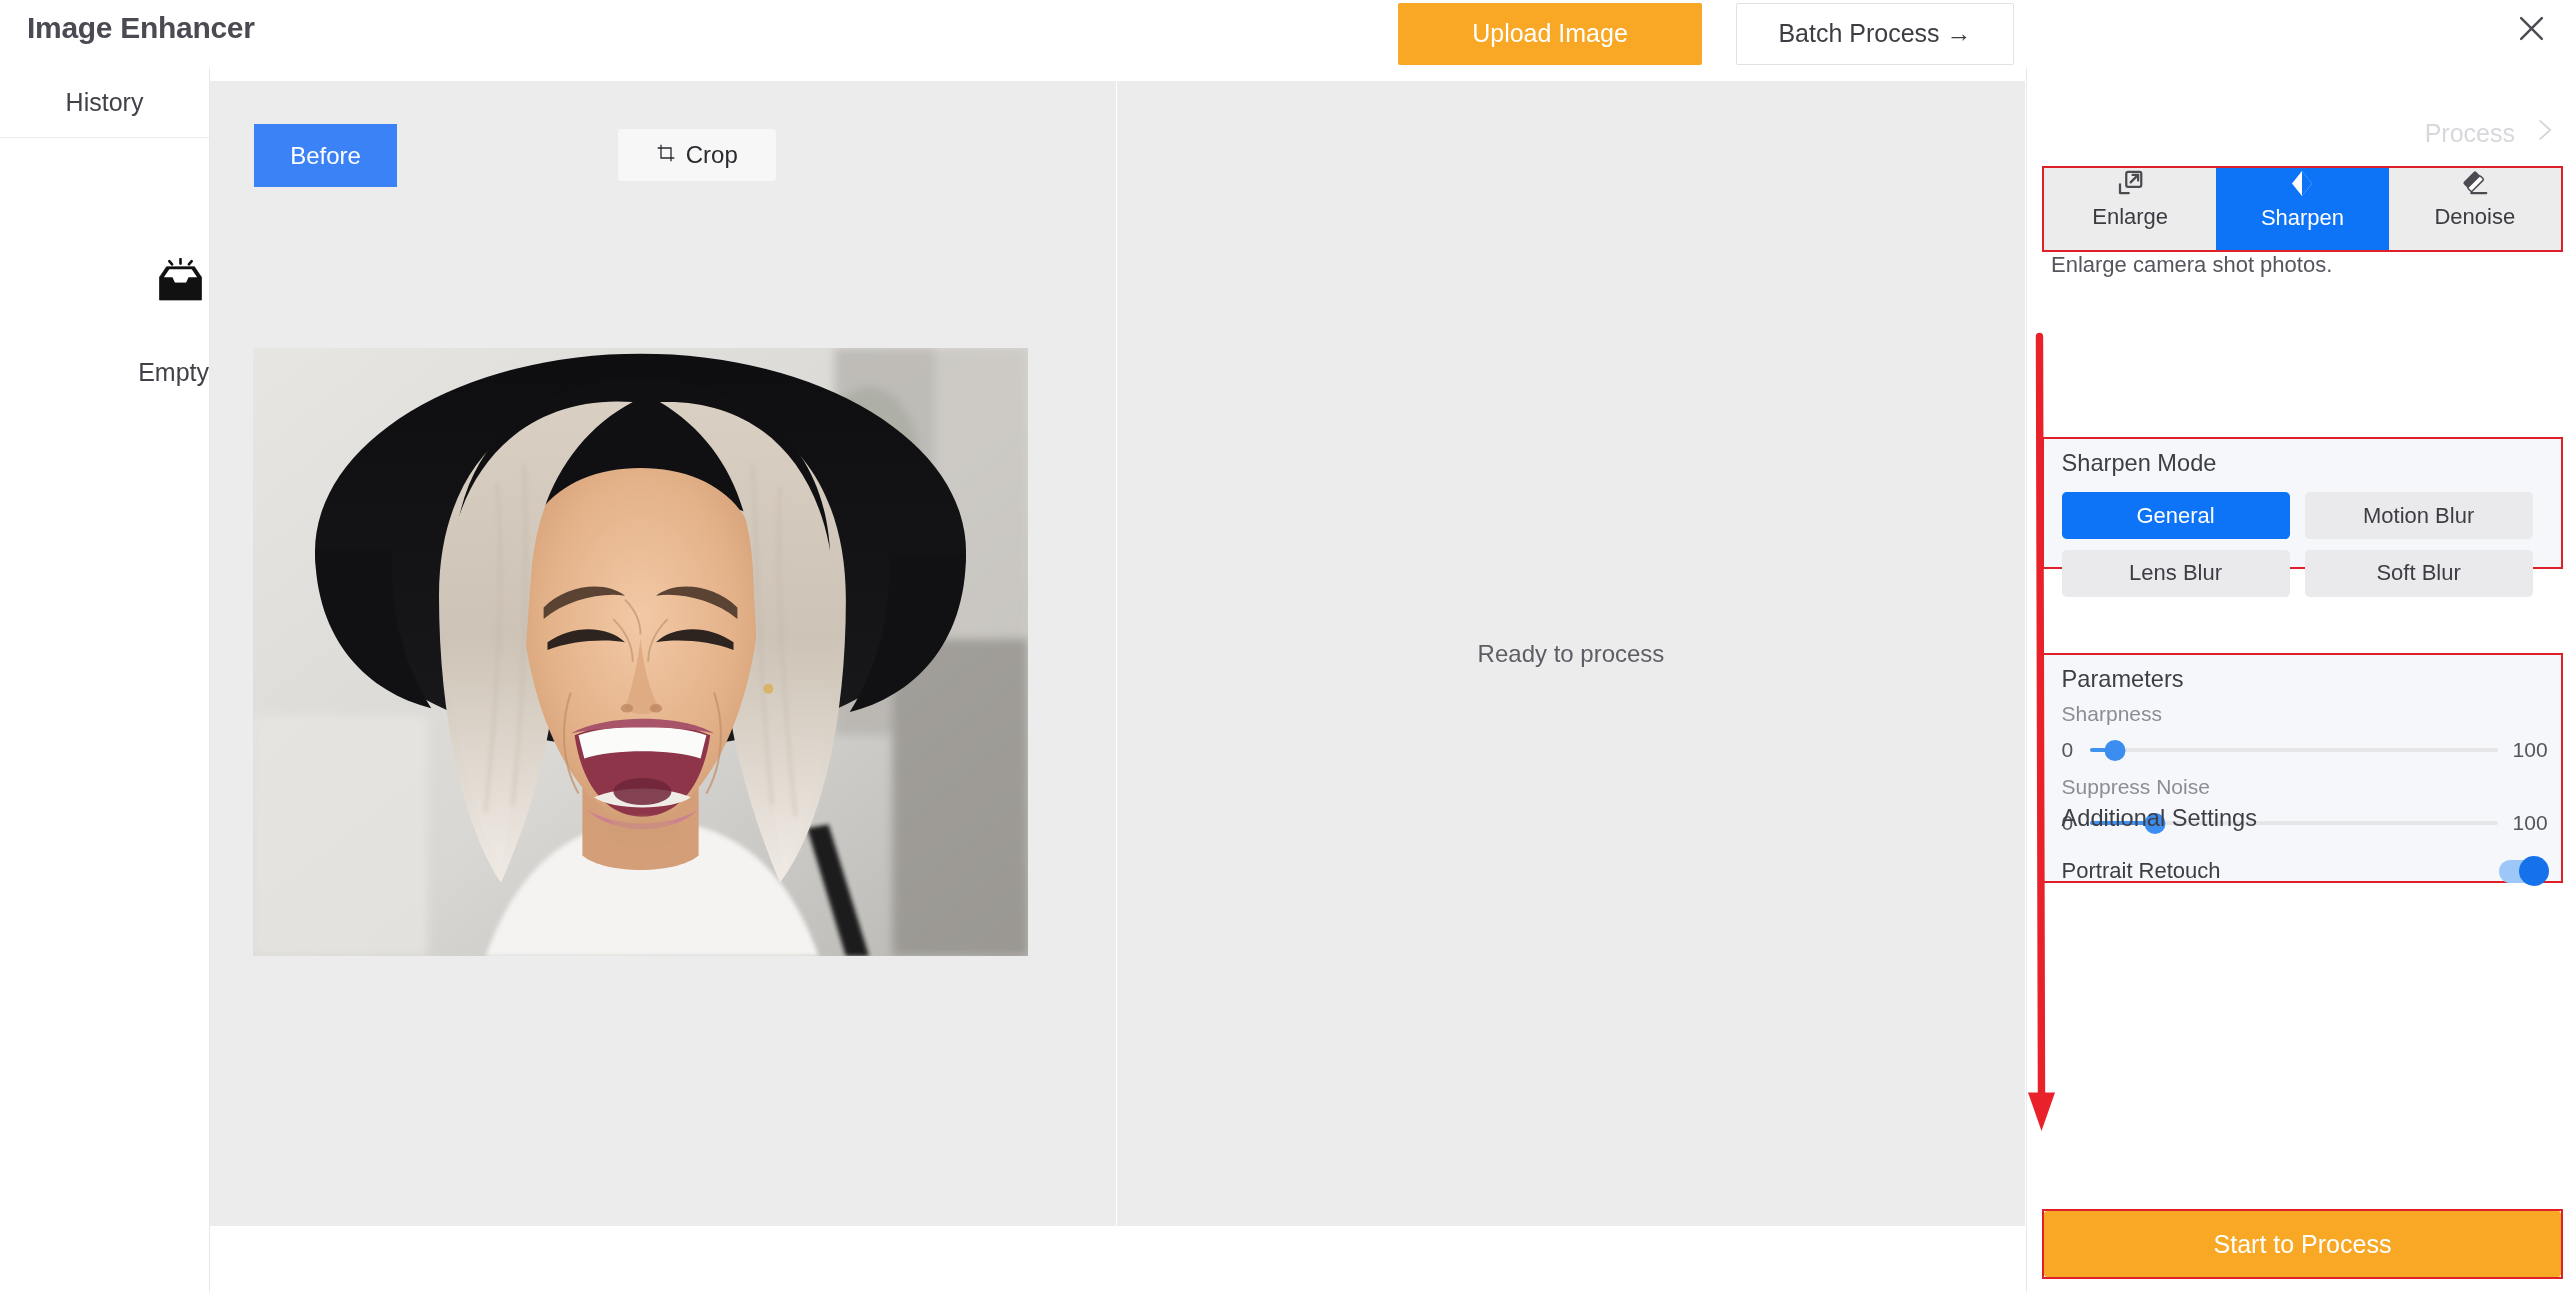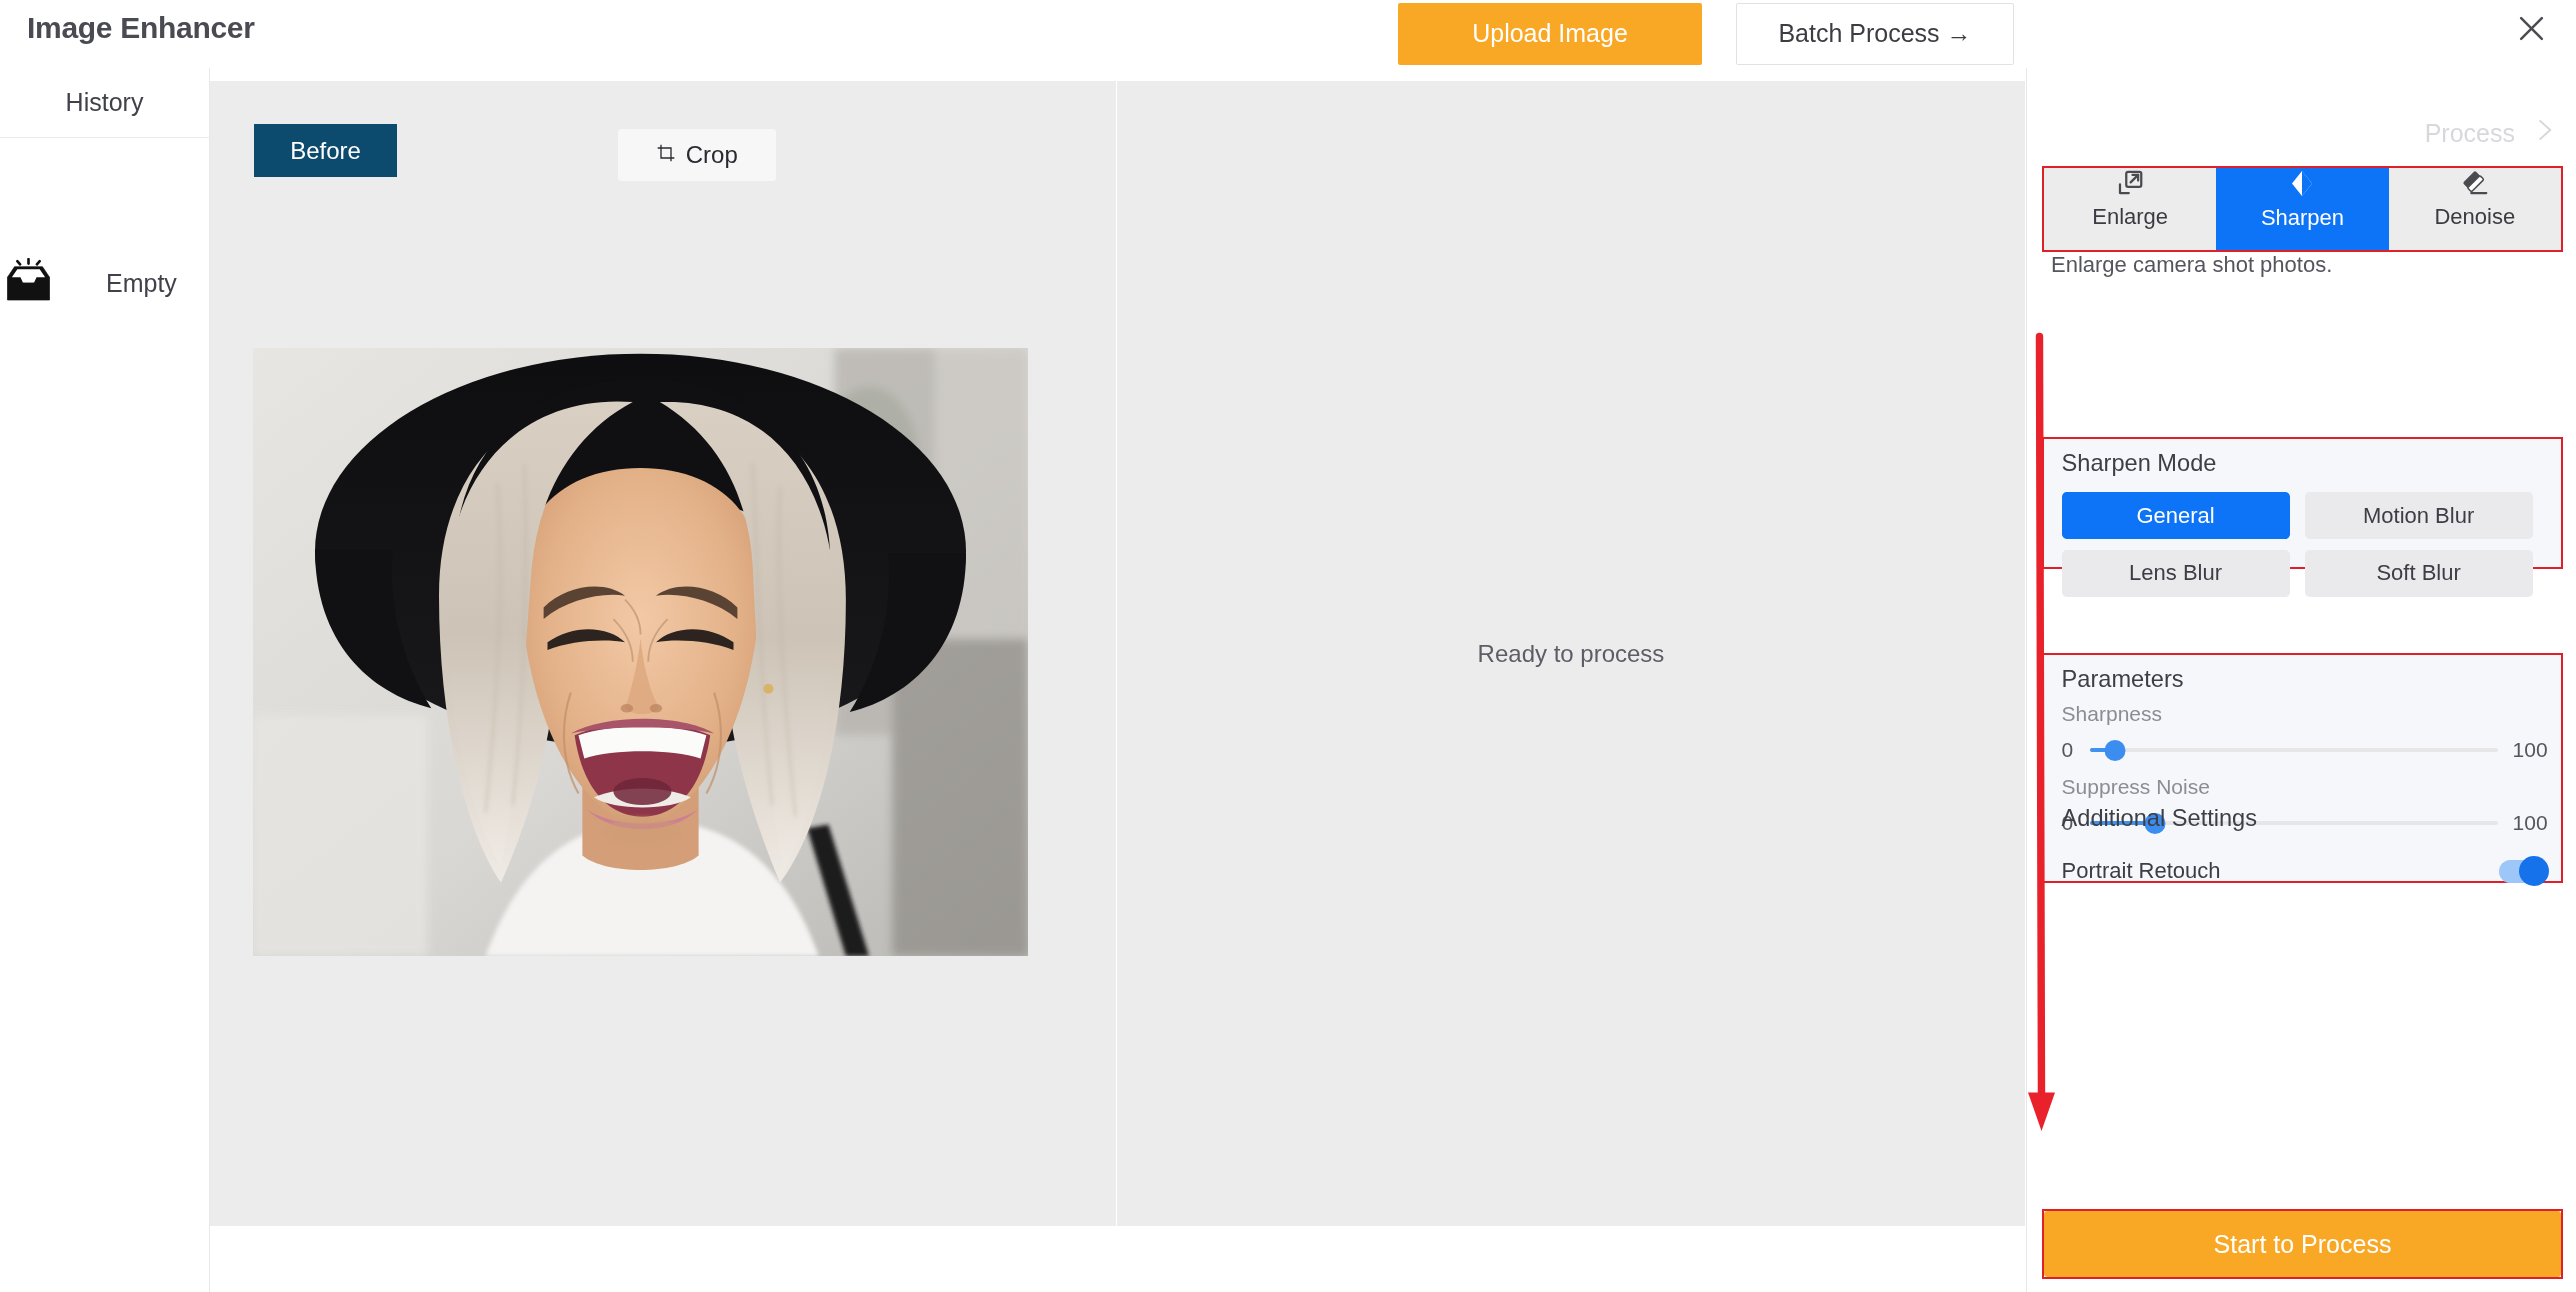--- a/index.html
+++ b/index.html
@@ -46,22 +46,22 @@
   .sidebar {
     position: absolute; left: 0; top: 68px; width: 210px; height: 1225px;
     background: #ffffff; border-right: 0.7px solid #e8e8ea;
   }
   .sidebar-head {
     height: 70px; display: flex; align-items: center; justify-content: center;
     border-bottom: 0.7px solid #ececee;
     font-size: 25px; color: #41414a;
   }
   .sidebar-empty {
-    margin-top: 120px; display: flex; flex-direction: row;
-    align-items: center; gap: 49px;
+    margin-top: 120px; display: flex; flex-direction: column;
+    align-items: flex-end; gap: 49px;
   }
   .sidebar-empty .label { font-size: 25px; color: #41414a; }
 
   
   .canvas-wrap {
     position: absolute; left: 210px; top: 81px;
     width: 1815px; height: 1145px; display: flex;
   }
   .pane-left {
     position: relative; width: 907px; height: 1145px;
@@ -69,21 +69,21 @@
   }
   .pane-right {
     position: relative; width: 908px; height: 1145px;
     background: #ececec;
     display: flex; align-items: center; justify-content: center;
   }
   .ready-text { font-size: 24px; color: #5d5d66; }
 
   .badge-before {
     position: absolute; left: 44px; top: 43px;
-    width: 143px; height: 53px; background: #0c4a6e; color: #fff;
+    width: 143px; height: 63px; background: #3b82f6; color: #fff;
     font-size: 24px; display: flex; align-items: center; justify-content: center;
   }
   .btn-crop {
     position: absolute; left: 407px; top: 47px;
     width: 160px; height: 54px; background: #f7f7f8; border: 0.7px solid #ececee;
     border-radius: 4px; display: flex; align-items: center; justify-content: center;
     gap: 9.5px; font-size: 24px; color: #2a2a30; cursor: pointer;
   }
 
   .photo-frame {

